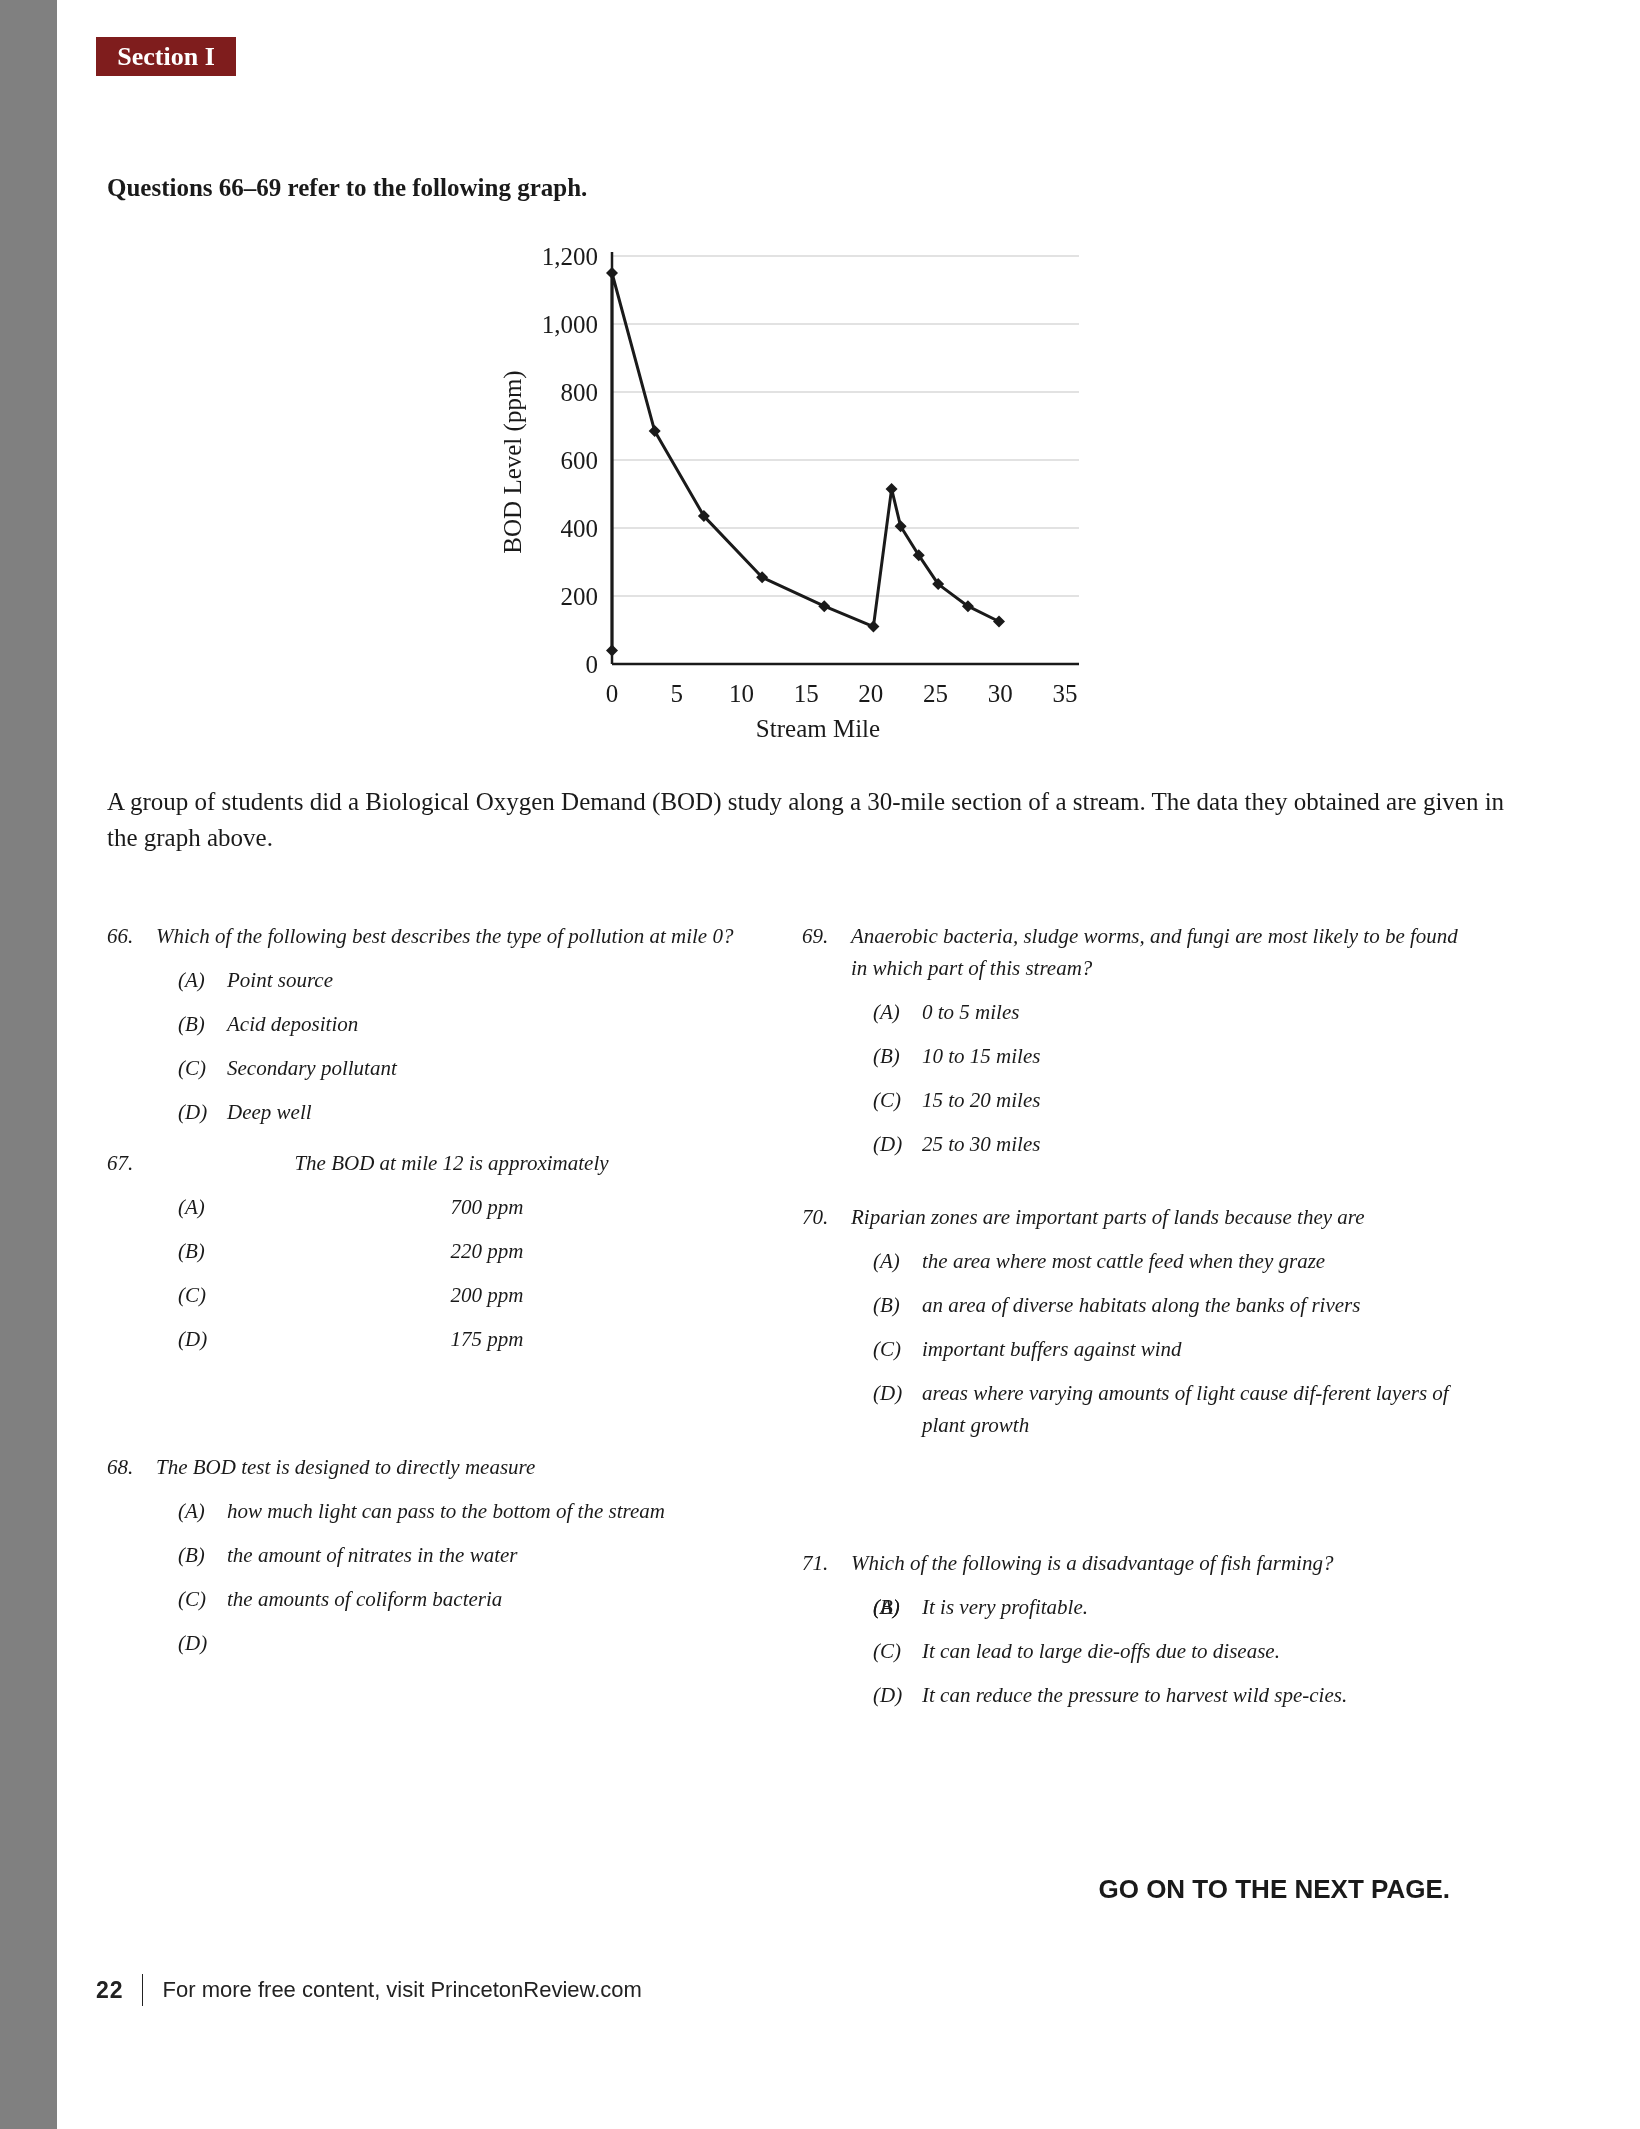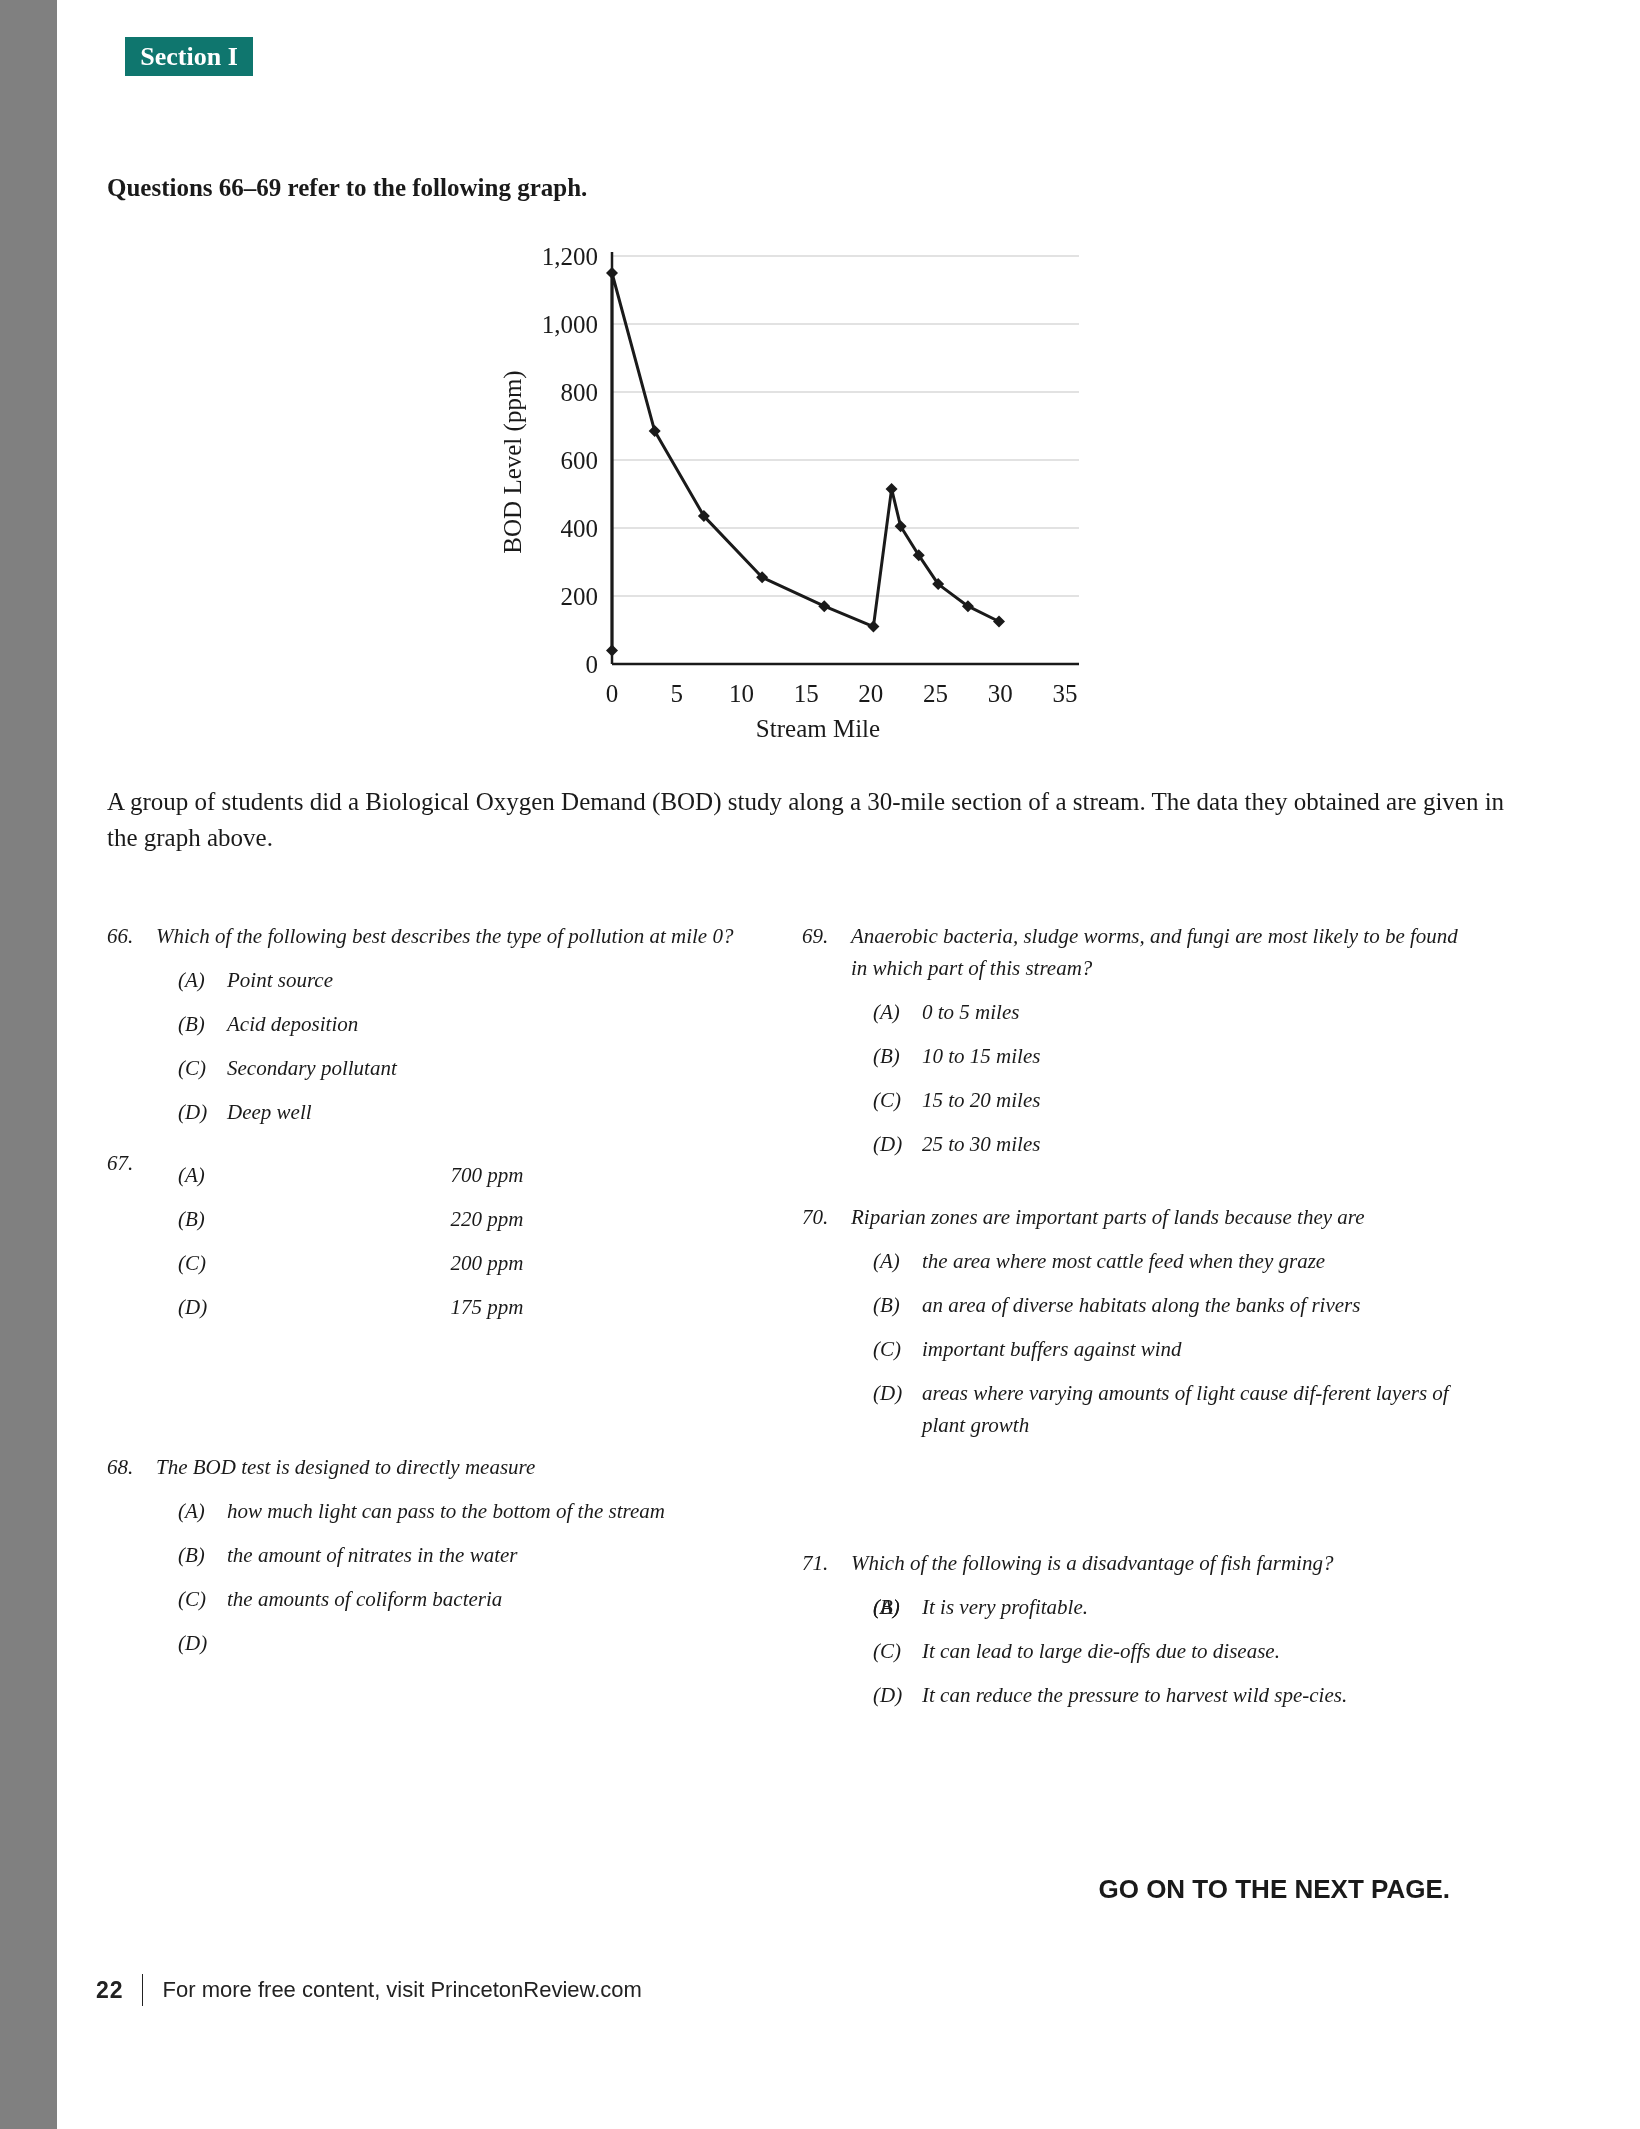--- a/index.html
+++ b/index.html
@@ -3,22 +3,22 @@
 <meta charset="utf-8">
 <style>
   html, body { margin: 0; padding: 0; }
   body {
     width: 1640px; height: 2129px; position: relative; overflow: hidden;
     background: #ffffff; color: #1a1a1a;
     font-family: "Liberation Serif", "DejaVu Serif", serif;
   }
   .gutter { position: absolute; left: 0; top: 0; width: 57px; height: 2129px; background: #808080; }
   .section-badge {
-    position: absolute; left: 125px; top: 37px; width: 128px; height: 39px;
-    background: #0f766e; color: #fff; font-weight: bold; font-size: 26px;
+    position: absolute; left: 96px; top: 37px; width: 140px; height: 39px;
+    background: #7f1d1d; color: #fff; font-weight: bold; font-size: 26px;
     display: flex; align-items: center; justify-content: center;
   }
   .heading { position: absolute; left: 107px; top: 174px; font-size: 25px; font-weight: bold; white-space: nowrap; }
   svg.chart { position: absolute; left: 0; top: 0; }
   .intro { position: absolute; left: 107px; top: 784px; width: 1400px; font-size: 25px; line-height: 36px; }
   .q { position: absolute; font-size: 21px; line-height: 32px; font-style: italic; }
   .q .num { position: absolute; left: 0; top: 0; white-space: nowrap; }
   .q .stem { margin-left: 49px; }
   .q .opts { margin-top: 12px; margin-left: 71px; }
   .q .opt { position: relative; padding-left: 49px; margin-bottom: 12px; }
@@ -106,20 +106,21 @@
       <div class="stem">Which of the following best describes the type of pollution at mile 0?</div>
       <div class="opts">
         <div class="opt"><span class="lbl">(A)</span><span>Point source</span></div>
         <div class="opt"><span class="lbl">(B)</span><span>Acid deposition</span></div>
         <div class="opt"><span class="lbl">(C)</span><span>Secondary pollutant</span></div>
         <div class="opt"><span class="lbl">(D)</span><span>Deep well</span></div>
       </div>
     </div>
     <div class="q col-left" style="top: 1147px; text-align: center;">
       <span class="num">67.</span>
+      <div class="stem">The BOD at mile 12 is approximately</div>
       <div class="opts">
         <div class="opt"><span class="lbl">(A)</span><span>700 ppm</span></div>
         <div class="opt"><span class="lbl">(B)</span><span>220 ppm</span></div>
         <div class="opt"><span class="lbl">(C)</span><span>200 ppm</span></div>
         <div class="opt"><span class="lbl">(D)</span><span>175 ppm</span></div>
       </div>
     </div>
     <div class="q col-left" style="top: 1451px;">
       <span class="num">68.</span>
       <div class="stem">The BOD test is designed to directly measure</div>

